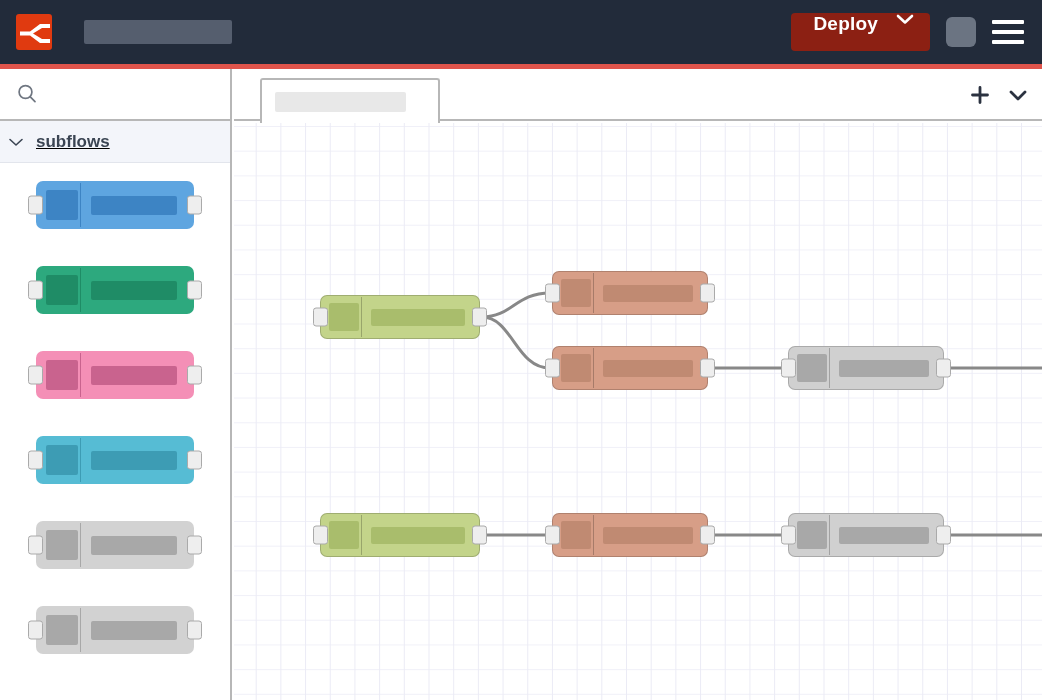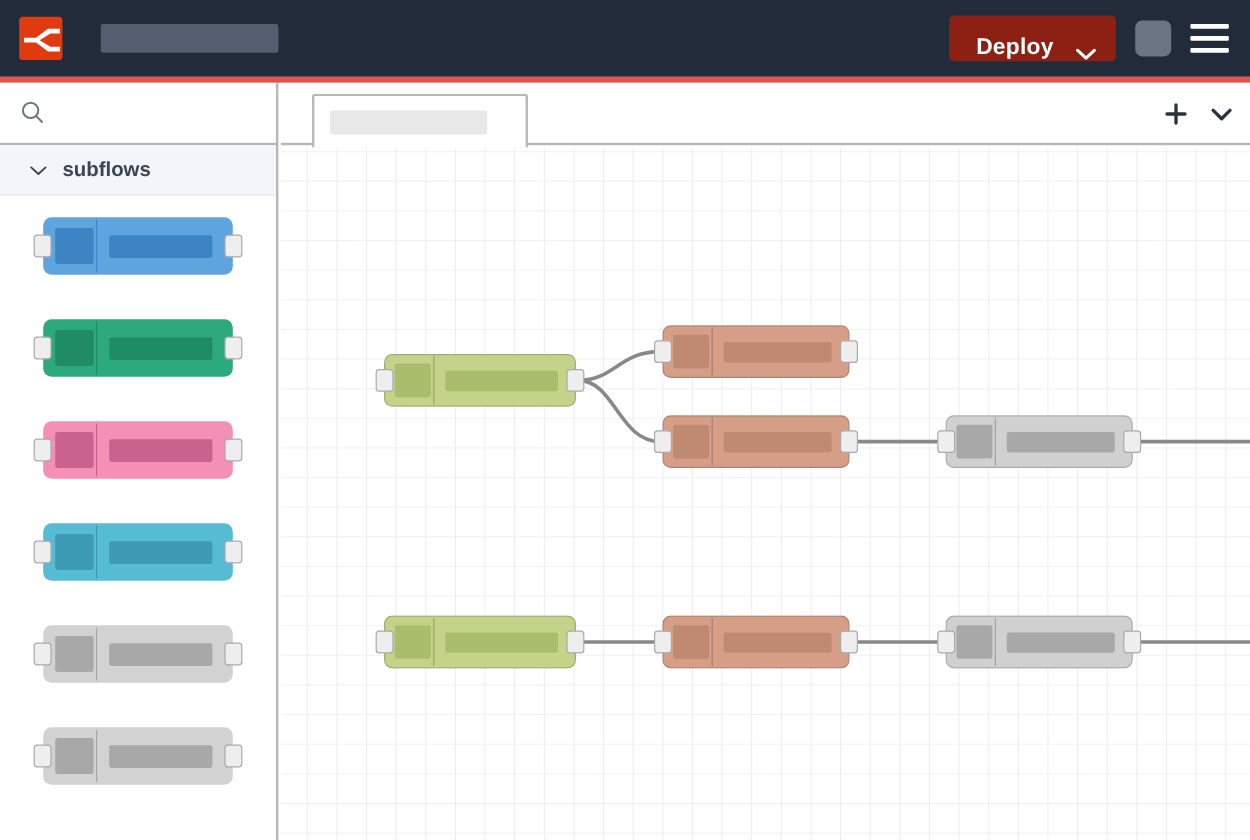--- a/index.html
+++ b/index.html
@@ -42,21 +42,21 @@
   }
   .deploy-btn {
     background: #8c2013;
     color: #ffffff;
     border: none;
     height: 38px;
     padding: 0 16px 0 22px;
     border-radius: 4px;
     font-size: 19px; font-weight: bold;
     font-family: "Liberation Sans", sans-serif;
-    display: flex; align-items: flex-end; gap: 18px;
+    display: flex; align-items: flex-start; gap: 18px;
     cursor: pointer;
     letter-spacing: 0.2px;
   }
   .deploy-chevron { display: block; }
   .user-btn {
     width: 30px; height: 30px;
     background: #6b7482;
     border-radius: 6px;
     cursor: pointer;
   }
@@ -78,23 +78,24 @@
     height: 52px;
     display: flex; align-items: center;
     padding-left: 16px;
     border-bottom: 2px solid #b7b7b7;
     cursor: text;
   }
   .palette-header {
     height: 42px;
     background: #f3f5fa;
     display: flex; align-items: center;
-    padding-left: 24px; gap: 12px;
+    padding-left: 8px; gap: 12px;
     border-bottom: 1px solid #e2e5ec;
     cursor: pointer;
+    text-decoration: underline;
   }
   .palette-header-label {
     font-size: 17px; font-weight: bold; color: #3b4553;
   }
   .palette-list { padding-top: 18px; }
   .palette-node {
     position: relative;
     width: 158px; height: 48px;
     margin: 0 auto 37px auto;
     border-radius: 7px;

